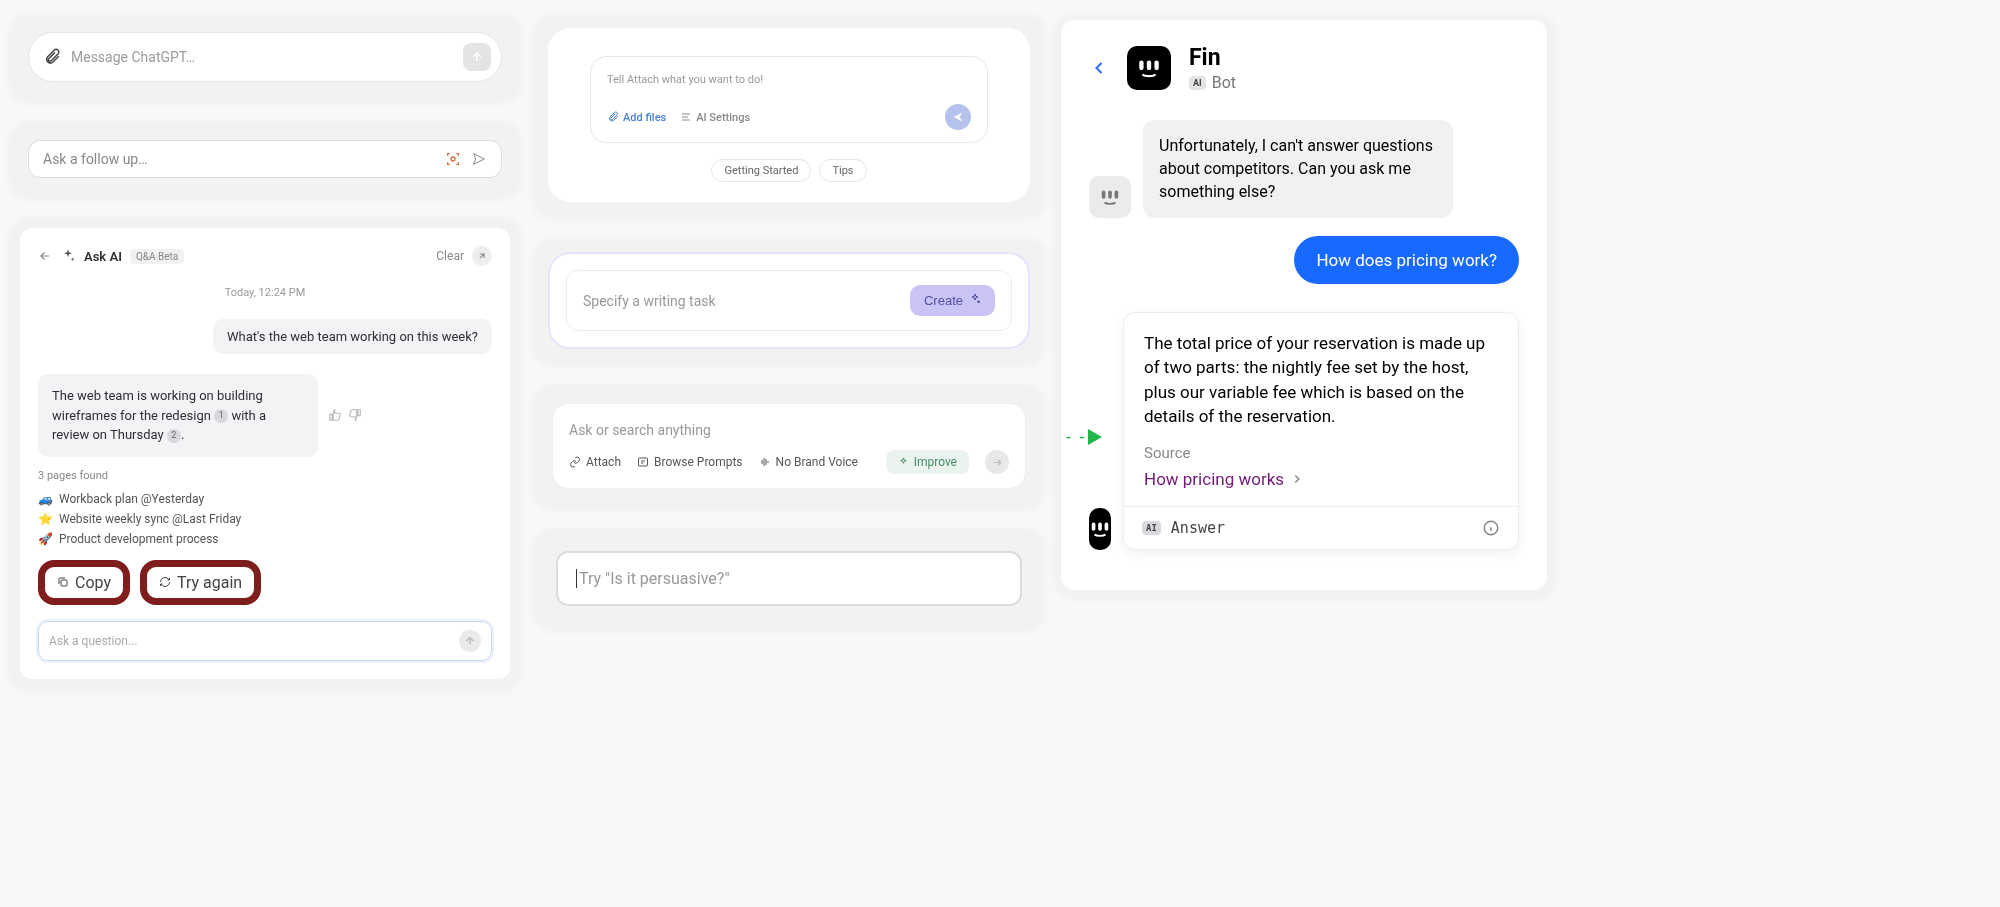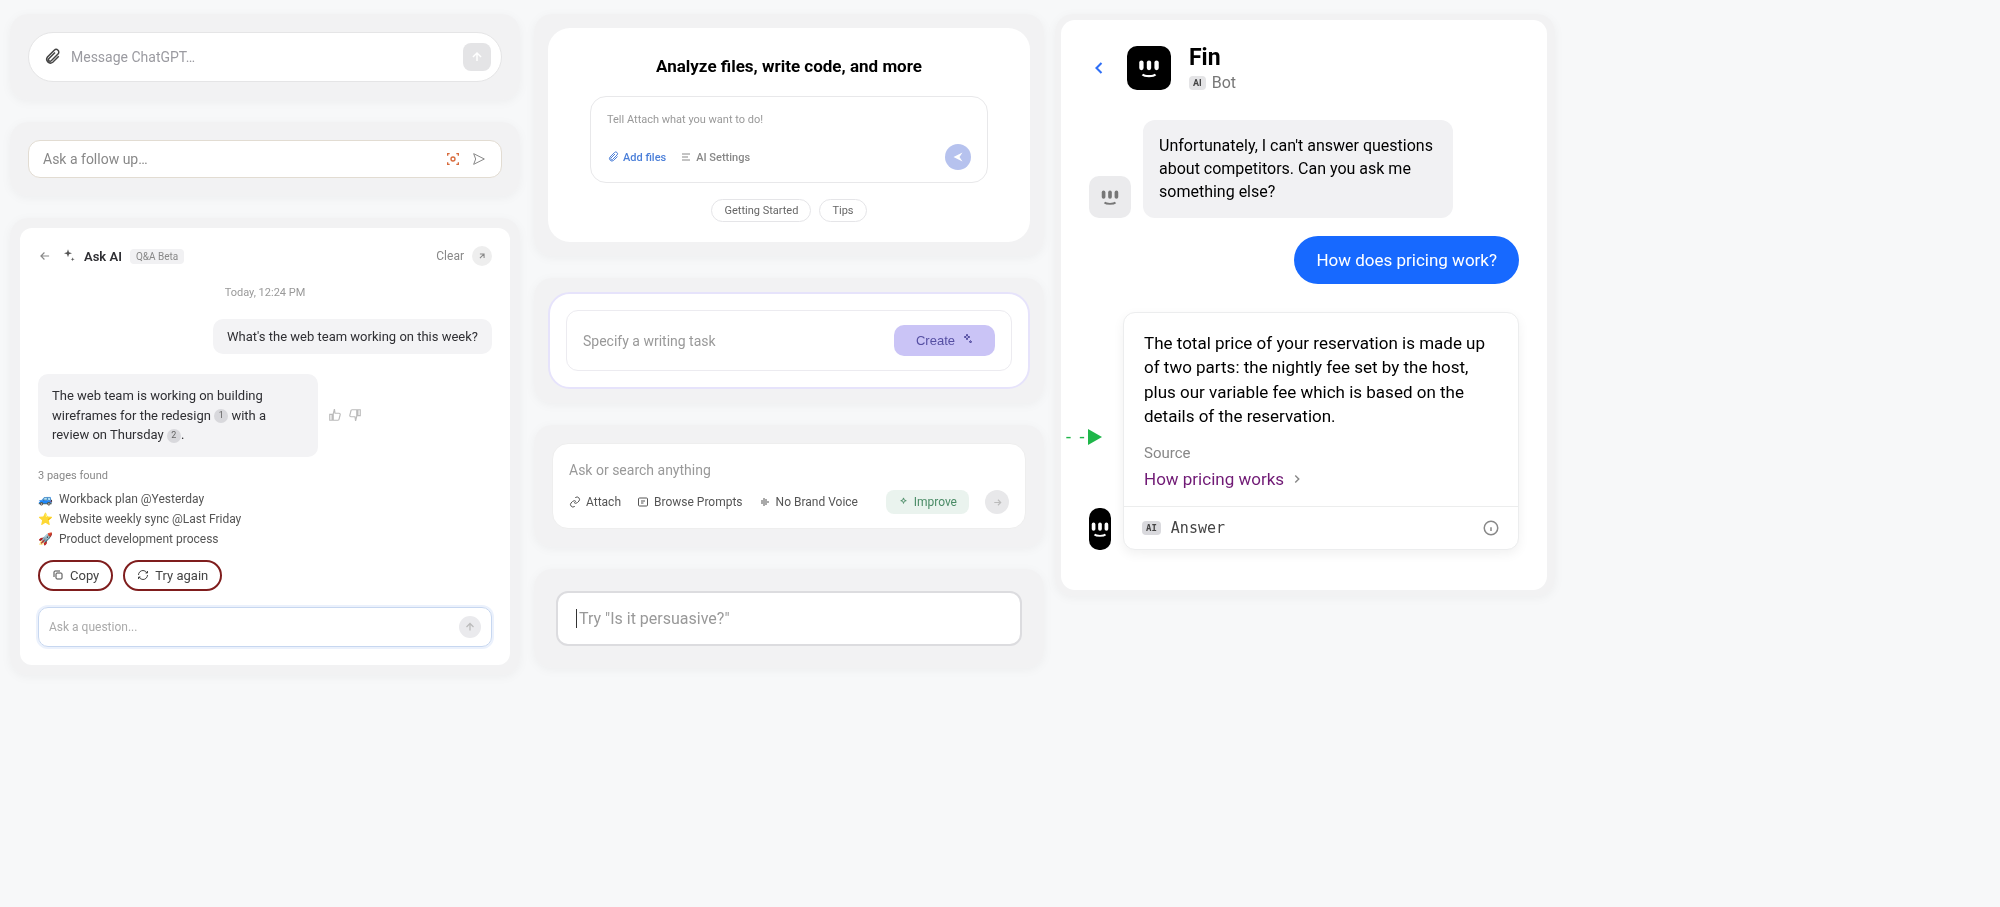--- a/index.html
+++ b/index.html
@@ -124,24 +124,24 @@
   max-width: 280px;
   line-height: 1.5;
 }
 .bubble-wrap { display: flex; align-items: center; gap: 10px; margin-bottom: 12px; }
 .thumbs { color: #bbb; display: flex; gap: 6px; }
 .found { color: #888; font-size: 11px; margin-bottom: 10px; }
 .page-item { font-size: 12px; color: #555; margin-bottom: 6px; display: flex; align-items: flex-start; gap: 6px; }
 .page-em { font-size: 12px; }
 .action-row { display: flex; gap: 10px; margin-top: 14px; margin-bottom: 16px; }
 .action-chip {
-  border: 2px solid #7f1d1d;
+  border: 7px solid #7f1d1d;
   border-radius: 16px;
   padding: 6px 12px;
-  font-size: 13px;
+  font-size: 16px;
   display: flex;
   align-items: center;
   gap: 6px;
   color: #444;
   background: #fff;
 }
 .ask-input {
   border: 1px solid #c7d7f0;
   box-shadow: 0 0 0 2px rgba(90,140,230,0.12);
   border-radius: 10px;
@@ -182,21 +182,21 @@
 }
 .c6-inner {
   border: 1px solid #ecebf0;
   border-radius: 12px;
   padding: 14px 16px;
   display: flex;
   align-items: center;
   gap: 10px;
 }
 .c6-ph { flex: 1; color: #999; font-size: 14px; }
-.c6-btn { background: #cac4f6; color: #564fa3; border: none; border-radius: 10px; padding: 8px 22px; font-size: 13px; font-weight: 500; display:flex;align-items:flex-start;gap:6px; }
+.c6-btn { background: #cac4f6; color: #564fa3; border: none; border-radius: 10px; padding: 8px 14px; font-size: 13px; font-weight: 500; display:flex;align-items:flex-start;gap:6px; }
 
 
 .card7 {
   background: #fff;
   border-radius: 16px;
   padding: 14px 16px;
   border: 1px solid #eee;
 }
 .c7-ph { color: #999; font-size: 14px; padding: 4px 0 12px; }
 .c7-row { display: flex; align-items: center; gap: 16px; font-size: 12px; }
@@ -410,21 +410,20 @@
             </svg>
         </span>
       </div>
     </div>
   </div>
 </div>
 
 <div class="col col2" style="top:14px">
   <div class="card" style="padding:14px">
     <div class="card5">
-      <div class="c5-title">Analyze files, write code, and more</div>
       <div class="c5-box">
         <div class="c5-ph">Tell Attach what you want to do!</div>
         <div class="c5-row">
           <span class="c5-link">
             <svg width="12" height="12" viewBox="0 0 24 24" fill="none" stroke="currentColor" stroke-width="2">
                 <path d="M21 11l-8 8a5 5 0 01-7-7l9-9a3.5 3.5 0 015 5l-9 9a2 2 0 01-3-3l8-8"></path>
               </svg>
             <span>Add files</span>
           </span>
           <span class="c5-grey">

